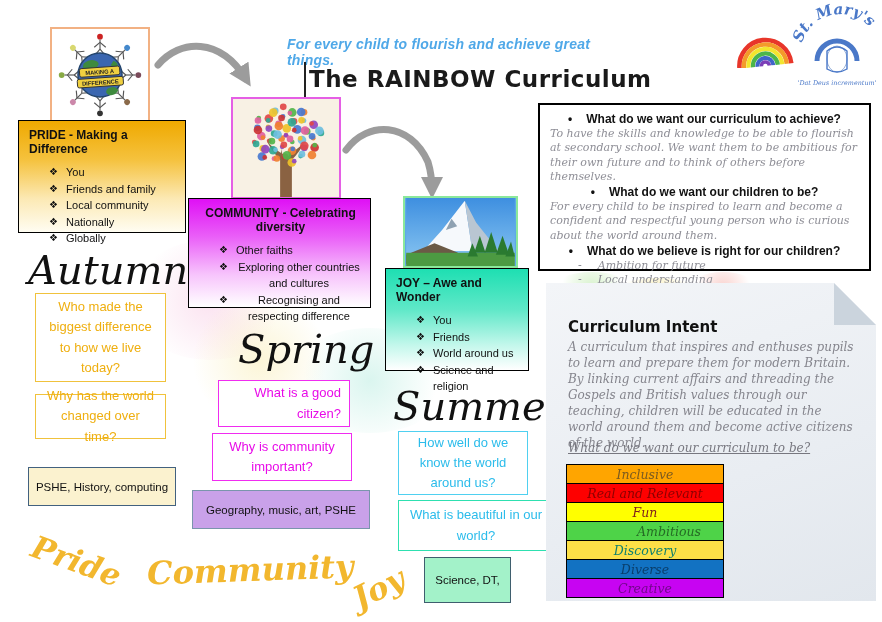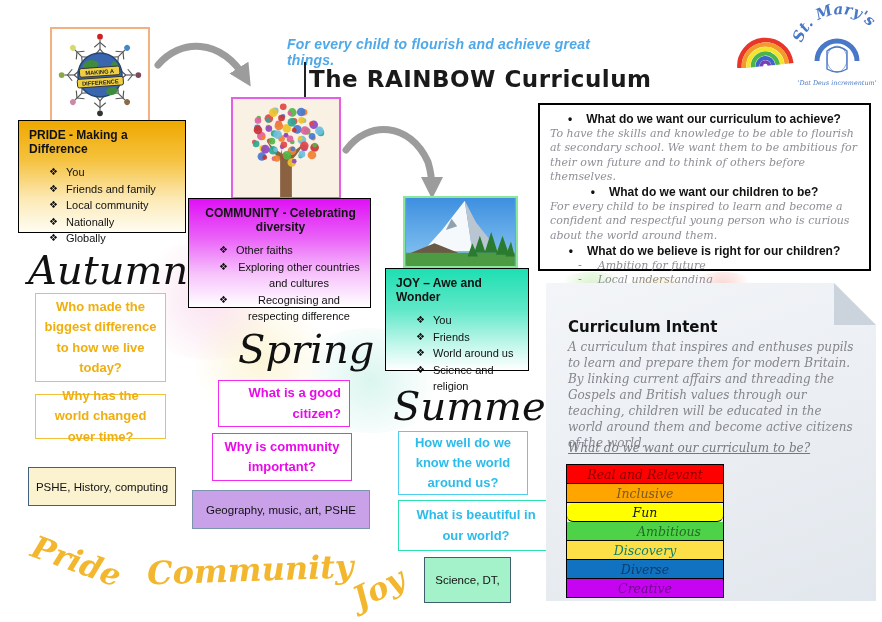--- a/index.html
+++ b/index.html
@@ -35,21 +35,21 @@
      background:linear-gradient(to bottom,#1EDFB2 0%,#5FE8C8 40%,#C2F7EB 75%,#FFFFFF 100%);}
 
   
   .season{font-family:"DejaVu Serif",serif;font-style:italic;color:#111;}
   .autumn{left:28px;top:247px;font-size:40px;}
   .spring{left:238px;top:326px;font-size:40px;}
   .summer{left:393px;top:383px;font-size:40px;}
 
   
   .qbox{box-sizing:border-box;background:#fff;display:flex;align-items:center;justify-content:center;
-        text-align:center;font-weight:bold;font-size:13px;line-height:1.55;padding:4px 8px;}
+        text-align:center;font-weight:normal;font-size:13px;line-height:1.55;padding:4px 8px;}
   .aq{border:1.5px solid #F0C23C;color:#EFAF10;}
   .aq1{left:35px;top:293px;width:131px;height:89px;}
   .aq2{left:35px;top:394px;width:131px;height:45px;}
   .sq{border:1.5px solid #F02CF0;color:#E80AE8;}
   .sq1{left:218px;top:380px;width:132px;height:47px;text-align:right;}
   .sq2{left:212px;top:433px;width:140px;height:48px;}
   .smq1{left:398px;top:431px;width:130px;height:64px;border:1.5px solid #4FD0F0;color:#2BBCEB;}
   .smq2{left:398px;top:500px;width:156px;height:51px;border:1.5px solid #2EE0B0;color:#2BBCEB;}
 
   
@@ -429,23 +429,23 @@
         <span>Inspiring and creativity</span>
       </div>
   </div>
 
   <div class="abs note"></div>
   <div class="abs note-fold"></div>
   <div class="abs intent-title">Curriculum Intent</div>
   <div class="abs intent-body">A curriculum that inspires and enthuses pupils to learn and prepare them for modern Britain. By linking current affairs and threading the Gospels and British values through our teaching, children will be educated in the world around them and become active citizens of the world.</div>
   <div class="abs intent-q">What do we want our curriculum to be?</div>
   <div class="abs values">
+    <div class="value-row" style="background: rgb(255, 165, 0); color: rgb(122, 90, 32);">Inclusive</div>
     <div class="value-row" style="background: rgb(254, 0, 0); color: rgb(139, 0, 0);">Real and Relevant</div>
-    <div class="value-row" style="background: rgb(255, 165, 0); color: rgb(122, 90, 32);">Inclusive</div>
-    <div class="value-row" style="background: rgb(255, 255, 0); color: #0f172a; border-radius: 6px;">Fun</div>
+    <div class="value-row" style="background: rgb(255, 255, 0); color: #7f1d1d;">Fun</div>
     <div class="value-row" style="background: rgb(78, 211, 72); color: rgb(37, 107, 37); padding-left: 48px;">Ambitious</div>
     <div class="value-row" style="background: #fde047; color: rgb(17, 128, 110);">Discovery</div>
     <div class="value-row" style="background: rgb(18, 114, 194); color: rgb(10, 62, 107);">Diverse</div>
     <div class="value-row" style="background: rgb(199, 4, 242); color: rgb(115, 6, 140);">Creative</div>
   </div>
 
   <div class="abs script-word w-pride">Pride</div>
   <div class="abs script-word w-comm">Community</div>
   <div class="abs script-word w-joy">Joy</div>
 

